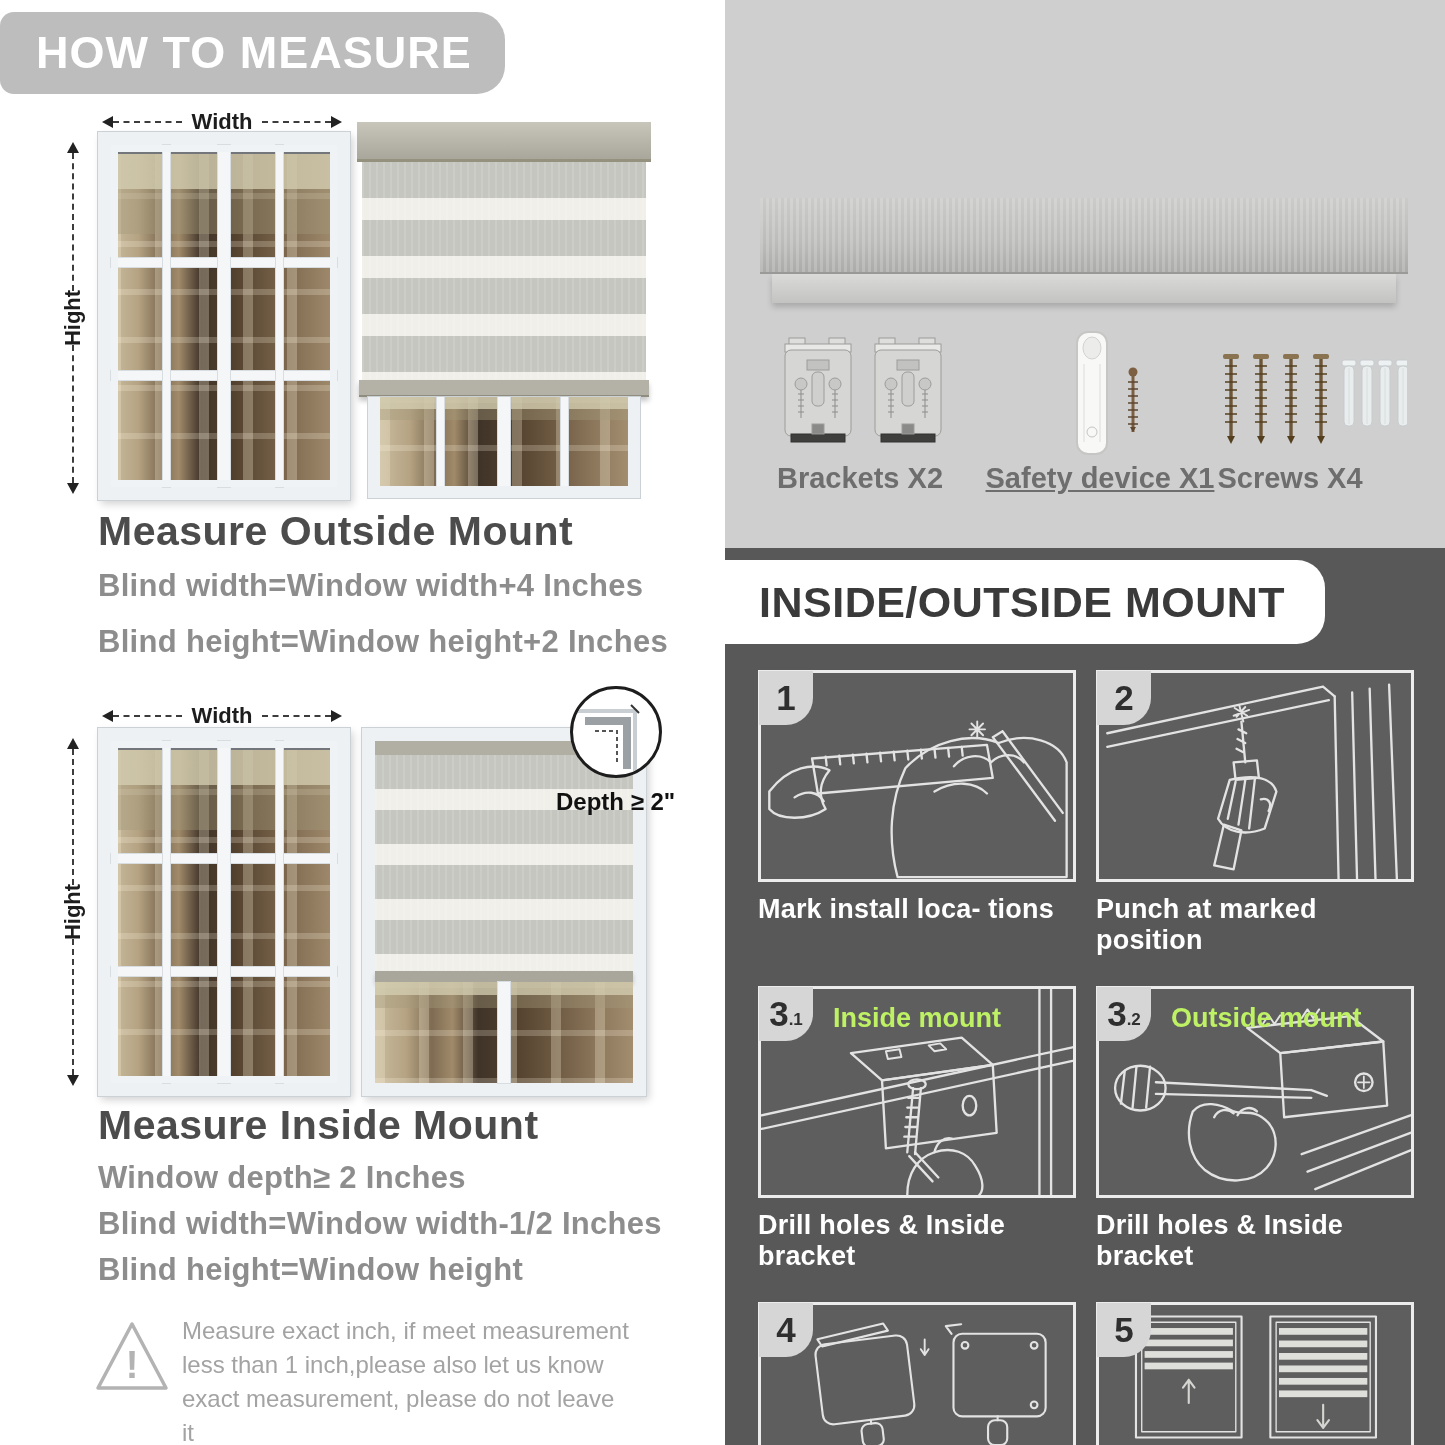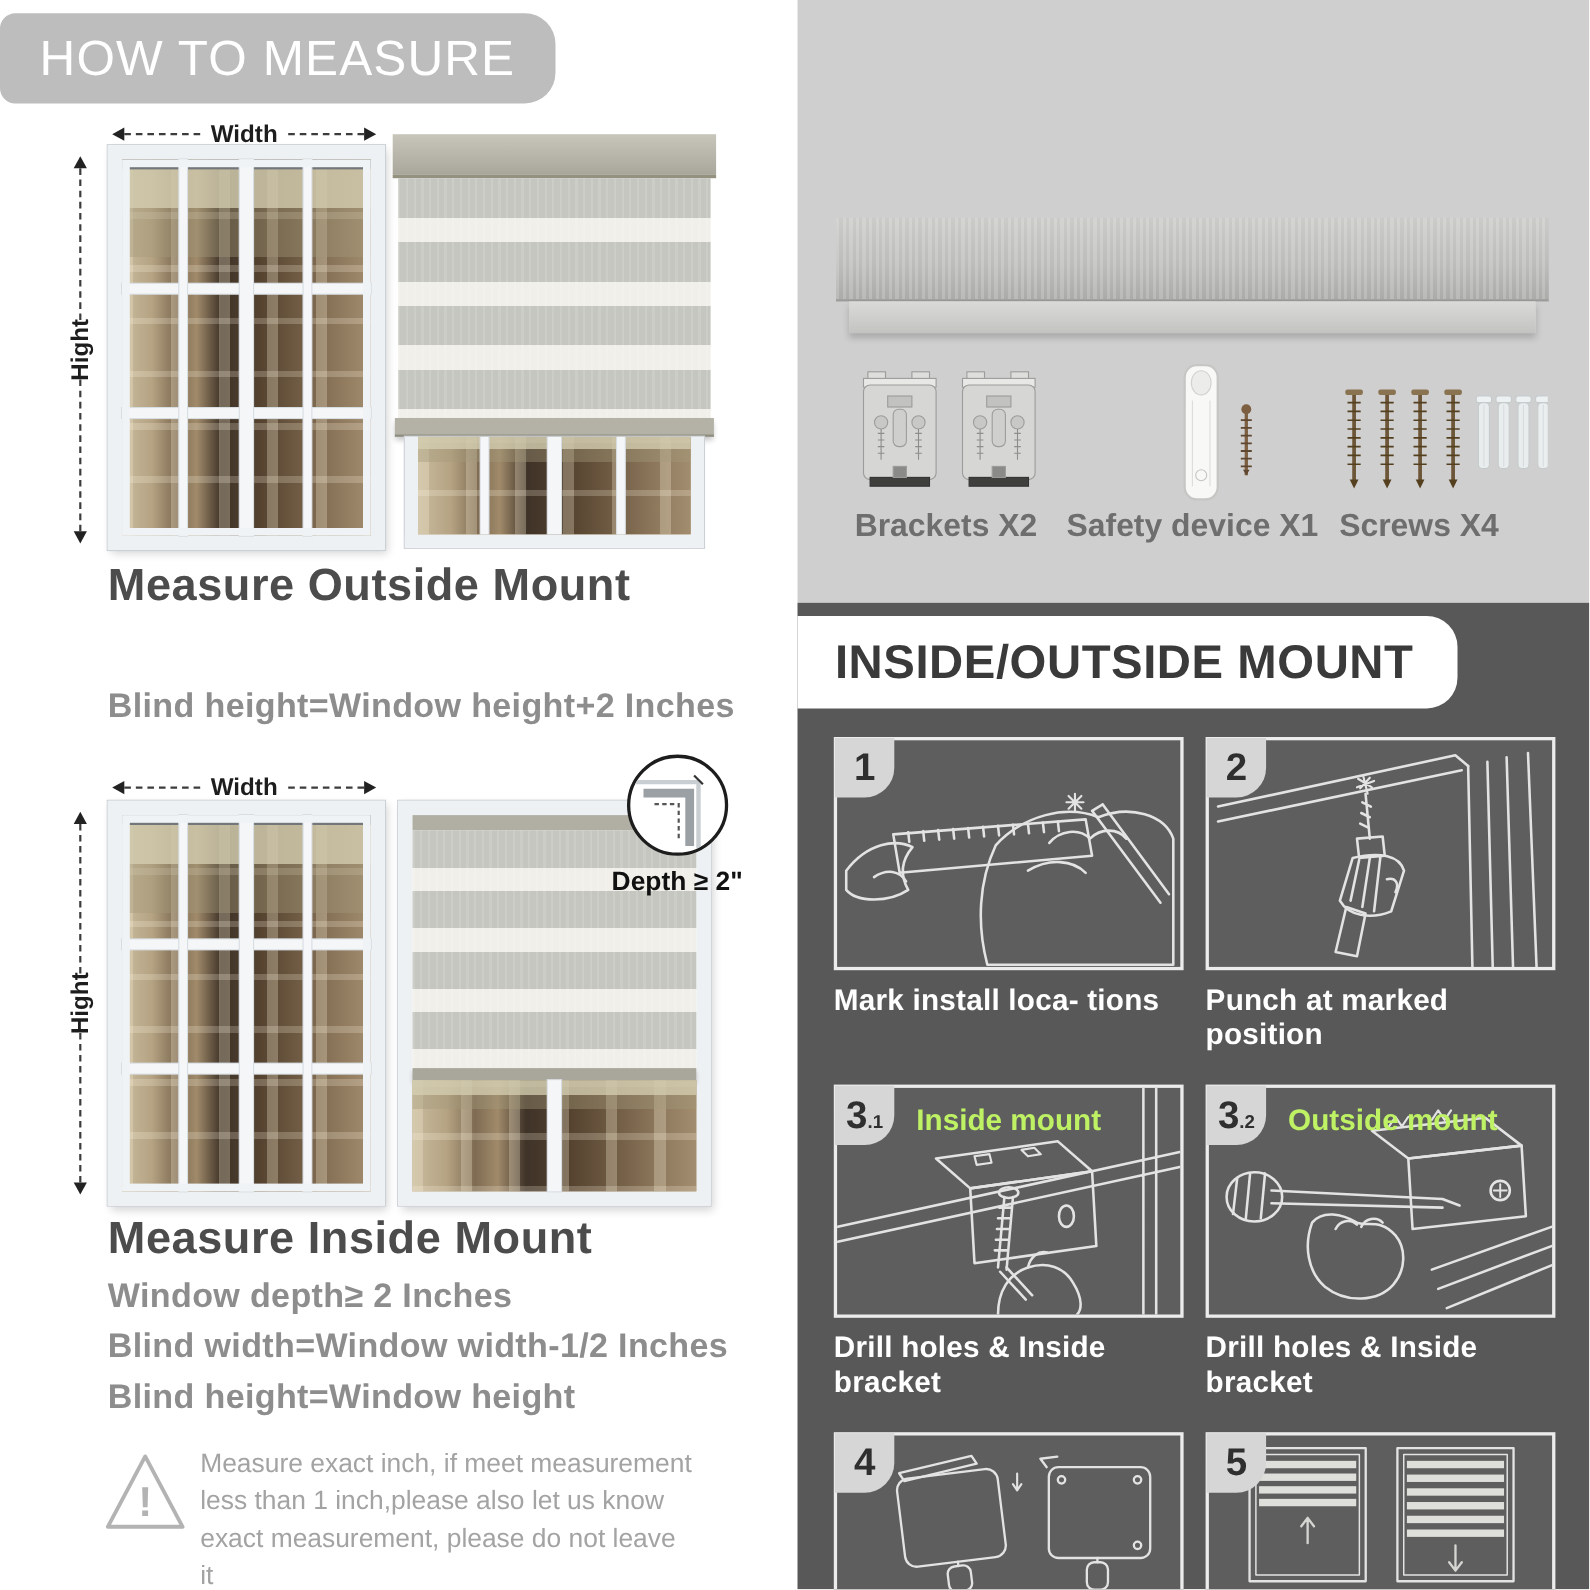--- a/index.html
+++ b/index.html
@@ -2,21 +2,21 @@
 <html><head>
 <meta charset="utf-8">
 <style>
   html,body{margin:0;padding:0;background:#fff;}
   .page{position:relative;width:1445px;height:1445px;background:#fff;overflow:hidden;
         font-family:"Liberation Sans","DejaVu Sans",sans-serif;}
   
   .col-left{position:absolute;left:0;top:0;width:725px;height:1445px;background:#fff;}
   .pill-gray{position:absolute;left:0;top:12px;width:505px;height:82px;background:#bdbdbd;
              border-radius:14px 28px 28px 14px;display:flex;align-items:center;}
-  .pill-gray span{color:#fff;font-size:45px;font-weight:normal;letter-spacing:1px;padding-left:36px;}
+  .pill-gray span{color:#fff;font-size:45px;font-weight:bold;letter-spacing:1px;padding-left:36px;}
   .h2{position:absolute;left:98px;color:#4c4c4c;font-size:41px;font-weight:800;letter-spacing:.5px;}
   .eq{position:absolute;left:98px;color:#8d8d8d;font-size:31px;font-weight:bold;letter-spacing:.3px;}
   
   .mw{position:absolute;display:flex;align-items:center;height:20px;}
   .mw .dash{flex:1;border-top:2px dashed #3c3c3c;height:0;}
   .mw .lbl{color:#1d1d1d;font-size:22px;font-weight:600;padding:0 10px;}
   .ah{width:0;height:0;}
   .ah.l{border-top:6px solid transparent;border-bottom:6px solid transparent;border-right:11px solid #222;}
   .ah.r{border-top:6px solid transparent;border-bottom:6px solid transparent;border-left:11px solid #222;}
   .mh{position:absolute;display:flex;flex-direction:column;align-items:center;width:22px;}
@@ -141,20 +141,21 @@
       <div class="rail1"></div>
       <div class="win-under">
         <div class="photo"></div>
         <div class="mull-c"></div>
         <div class="mull-v" style="left:23%;"></div>
         <div class="mull-v" style="left:73%;"></div>
       </div>
     </div>
 
     <div class="h2" style="top:508px;">Measure Outside Mount</div>
+    <div class="eq" style="top:568px;">Blind width=Window width+4 Inches</div>
     <div class="eq" style="top:624px;">Blind height=Window height+2 Inches</div>
 
     <div class="mw" style="left:102px;top:706px;width:240px;">
       <span class="ah l"></span>
       <span class="dash"></span>
       <span class="lbl">Width</span>
       <span class="dash"></span>
       <span class="ah r"></span>
     </div>
     <div class="mh" style="left:62px;top:738px;height:348px;">
@@ -299,21 +300,21 @@
             </g>
           <g transform="translate(186,12)">
               <rect x="-7" y="0" width="14" height="6" rx="2" fill="#eef1f2" stroke="#c5cbcd"></rect>
               <rect x="-5" y="6" width="10" height="60" rx="4" fill="#eef1f2" opacity=".9" stroke="#c5cbcd"></rect>
               <path d="M0,8 v56" stroke="#d7dcde"></path>
             </g>
         </g>
       </svg>
 
       <div class="item-label" style="left:40px;top:462px;width:190px;">Brackets X2</div>
-      <div class="item-label" style="left:244px;top:462px;width:230px;">Safety device X1</div>
+      <div class="item-label" style="left:260px;top:462px;width:230px;text-decoration:underline;">Safety device X1</div>
       <div class="item-label" style="left:470px;top:462px;width:190px;">Screws X4</div>
     </div>
 
     <div class="mount">
       <div class="pill-dark">
         <span>INSIDE/OUTSIDE MOUNT</span>
       </div>
 
       <div class="steps">
 

